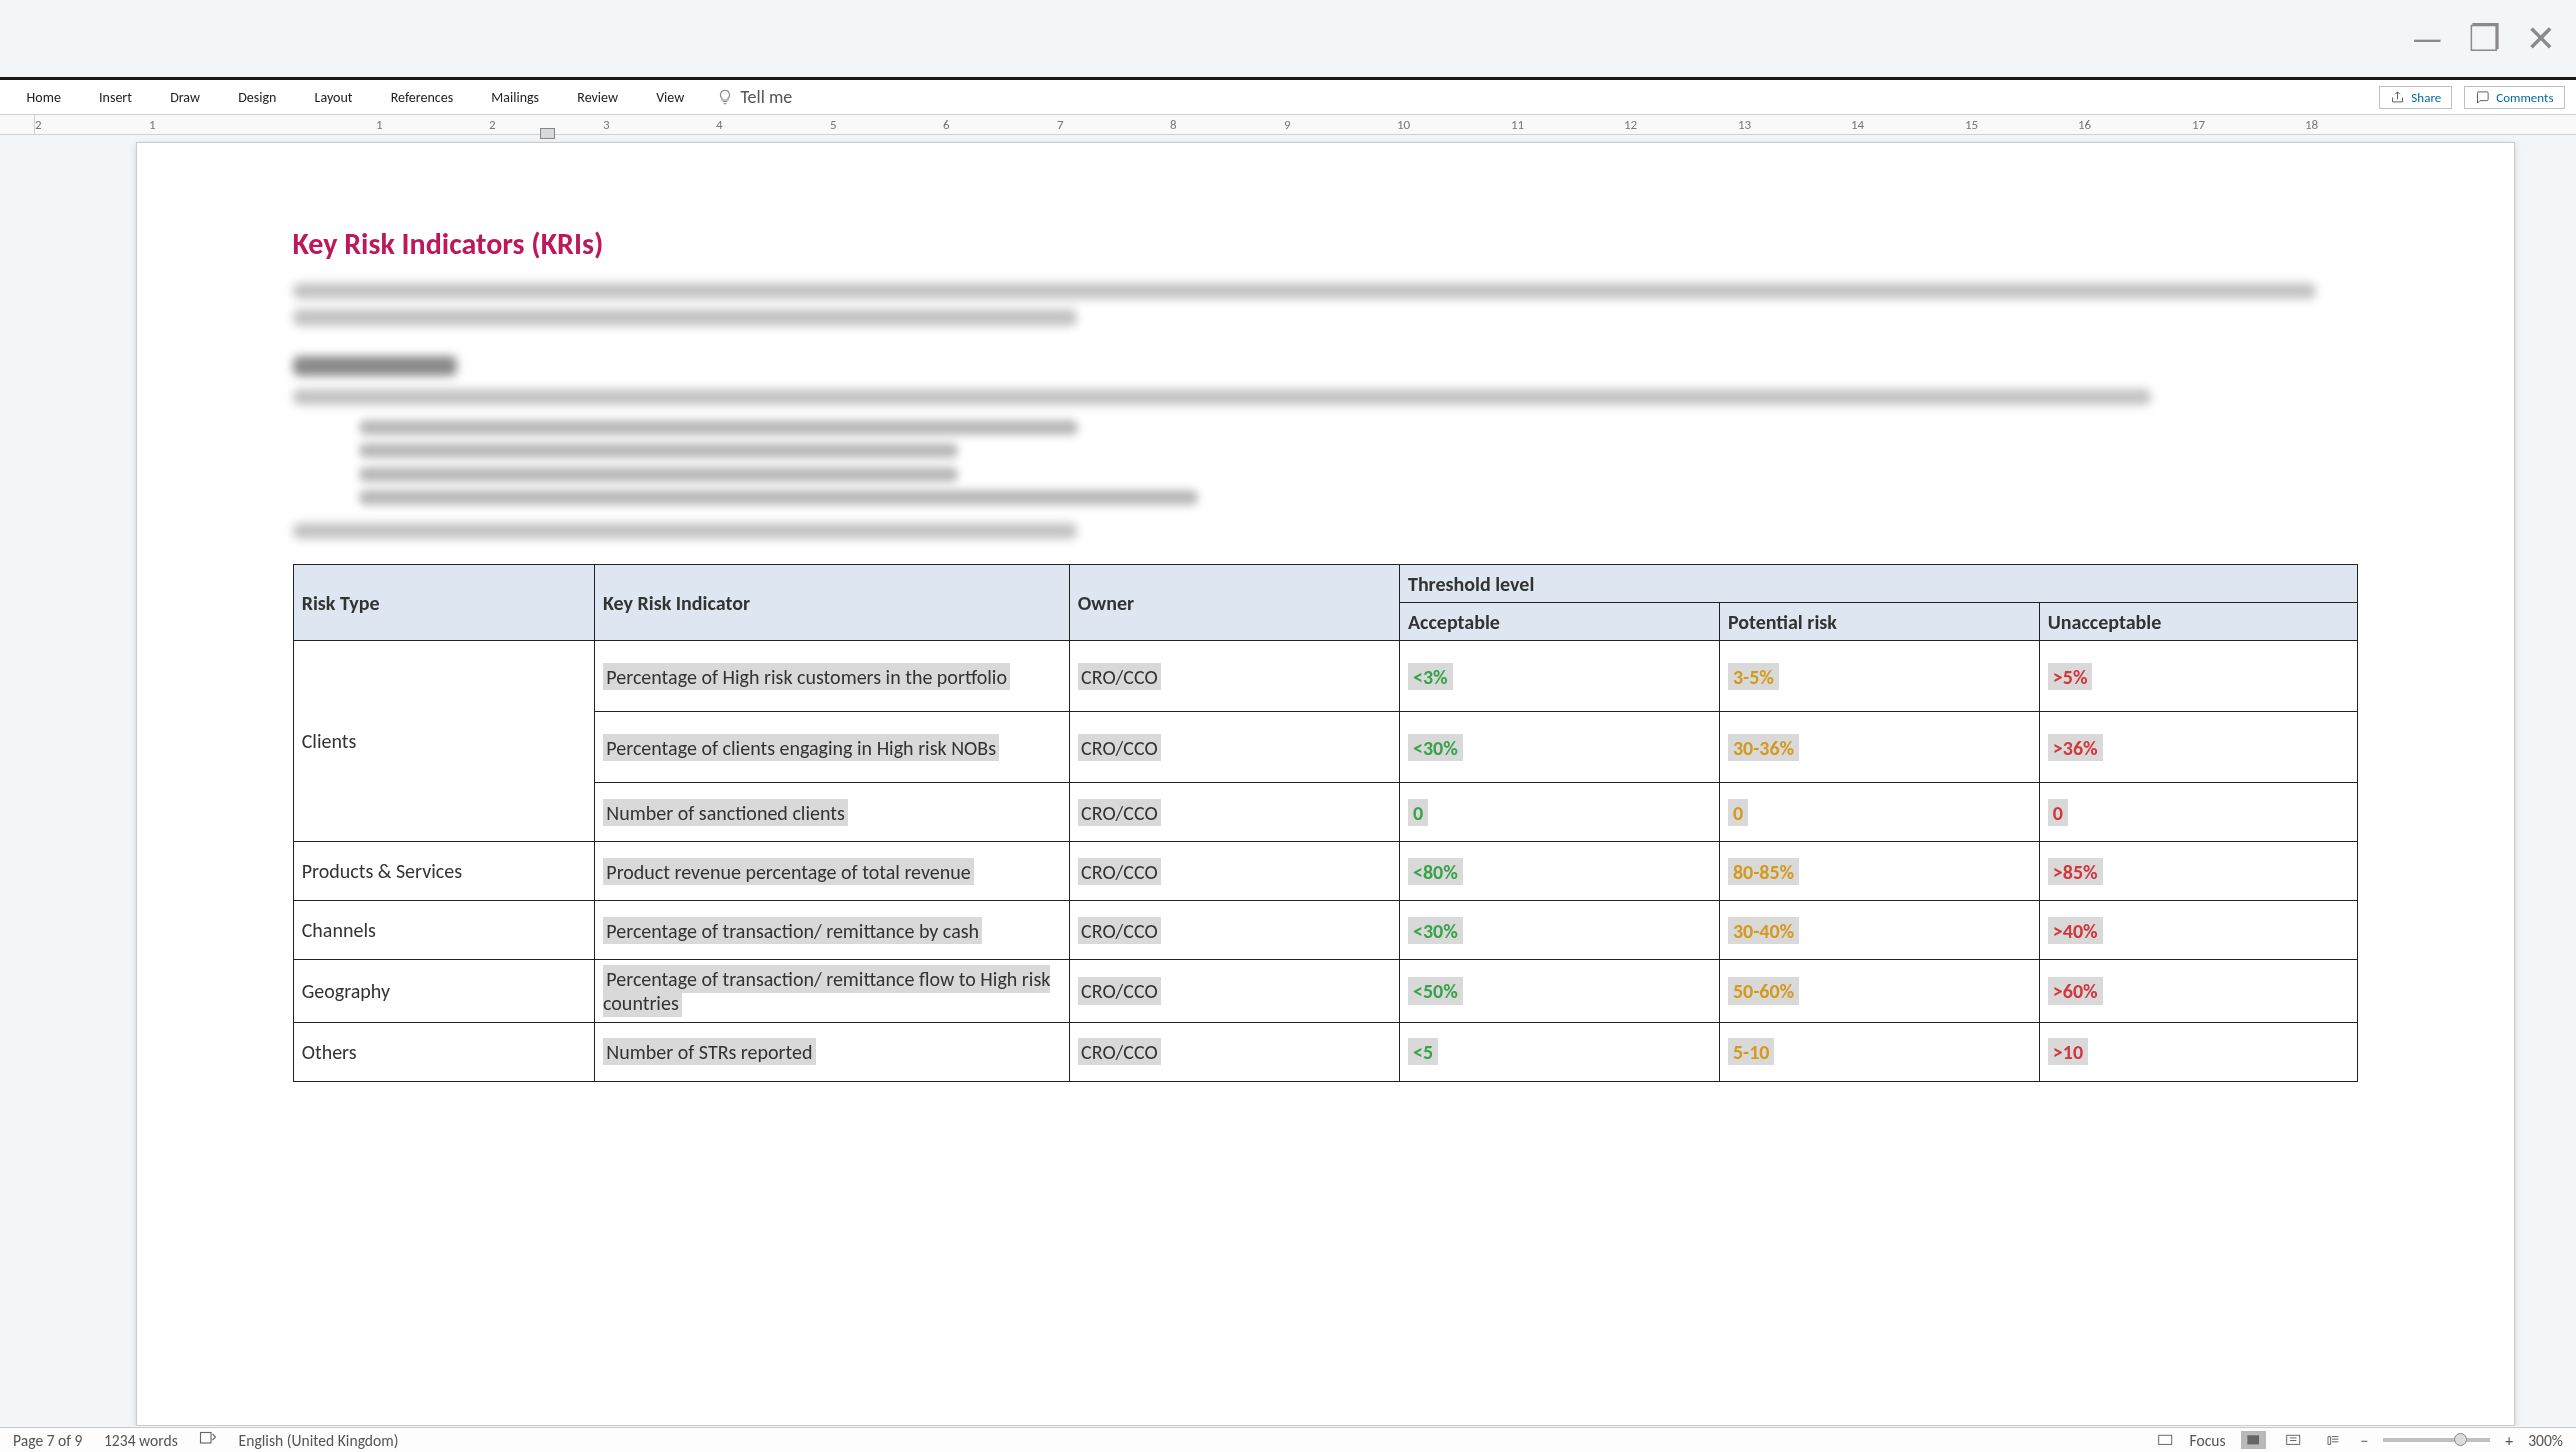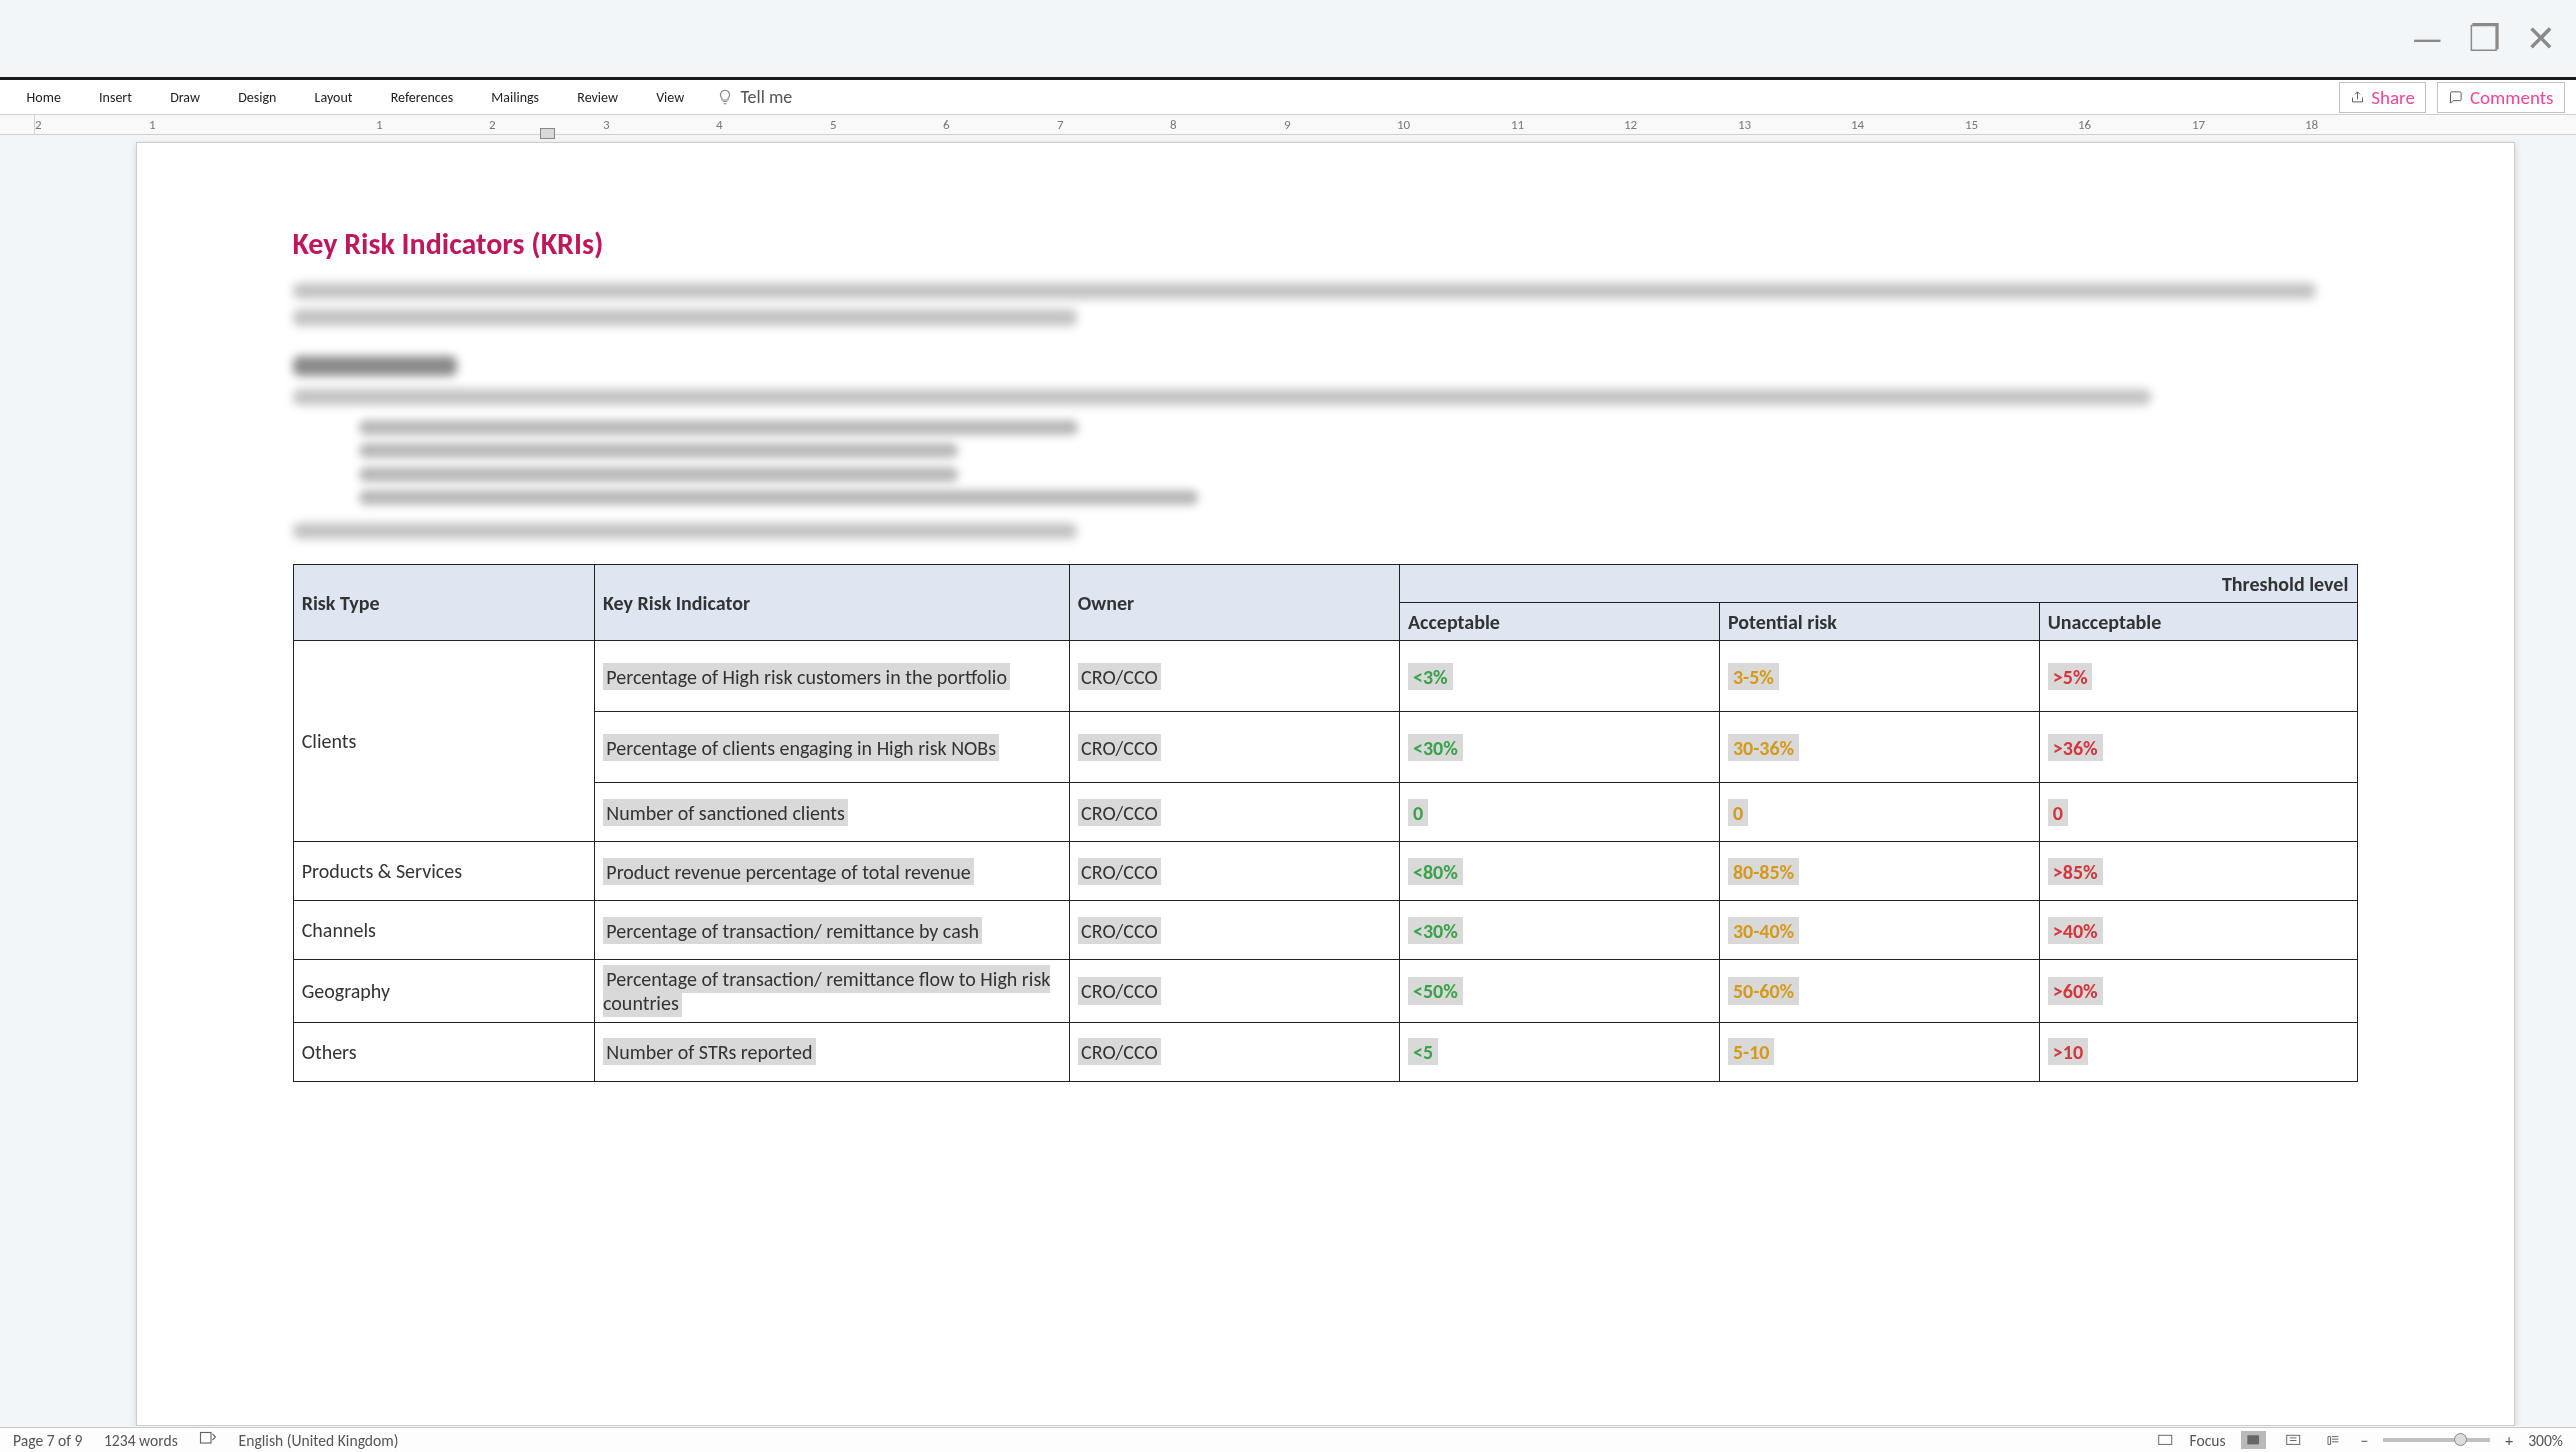--- a/index.html
+++ b/index.html
@@ -55,22 +55,22 @@
   right: 11.5px;
   top: 0;
   height: 35px;
   display: flex;
   align-items: center;
   gap: 11.5px;
 }
 .ribbon-btn {
   border: 0.8px solid #c0c0c0;
   padding: 3.3px 10px;
-  font-size: 19px;
-  color: #ec4899;
+  font-size: 13px;
+  color: #0369a1;
   display: flex;
   align-items: center;
   gap: 6.6px;
   background: #fff;
   cursor: pointer;
 }
 .ribbon-btn svg { width: 15px; height: 15px; }
 
 
 .ruler {
@@ -160,21 +160,21 @@
 .kri-table th, .kri-table td {
   border: 1.2px solid #222;
   padding: 6.6px 8.2px;
   text-align: left;
   vertical-align: middle;
 }
 .kri-table th {
   background: #dde6f1;
   font-weight: 700;
 }
-.kri-table .th-threshold { text-align: right; }
+.kri-table .th-threshold { text-align: left; }
 .hi-gray { background: #d9d9d9; padding: 1.6px 3.3px; }
 .val-green { color: #3aa24a; font-weight: 700; background: #d9d9d9; padding: 1.6px 5px; }
 .val-amber { color: #d49a1f; font-weight: 700; background: #d9d9d9; padding: 1.6px 5px; }
 .val-red { color: #d1373c; font-weight: 700; background: #d9d9d9; padding: 1.6px 5px; }
 .kri-row { height: 59px; }
 .kri-row-tall td { padding-top: 23px; padding-bottom: 23px; }
 
 
 .statusbar {
   position: absolute;

